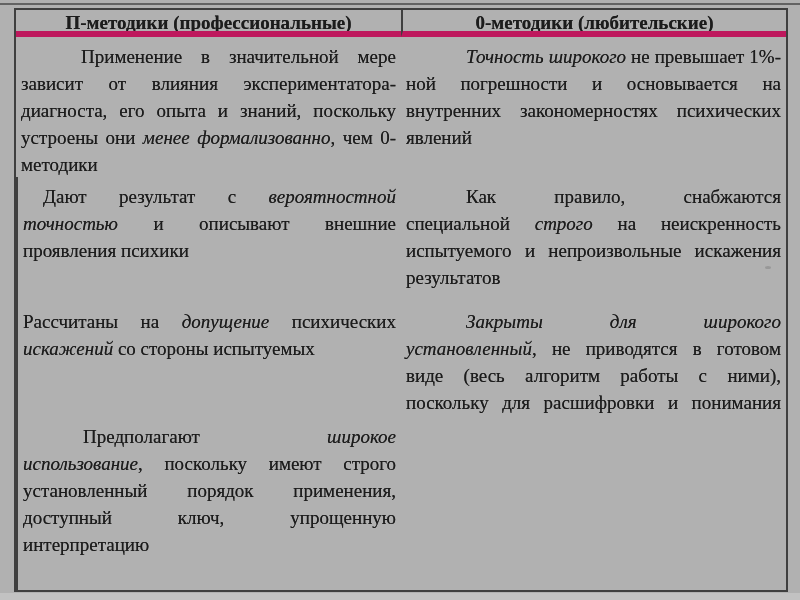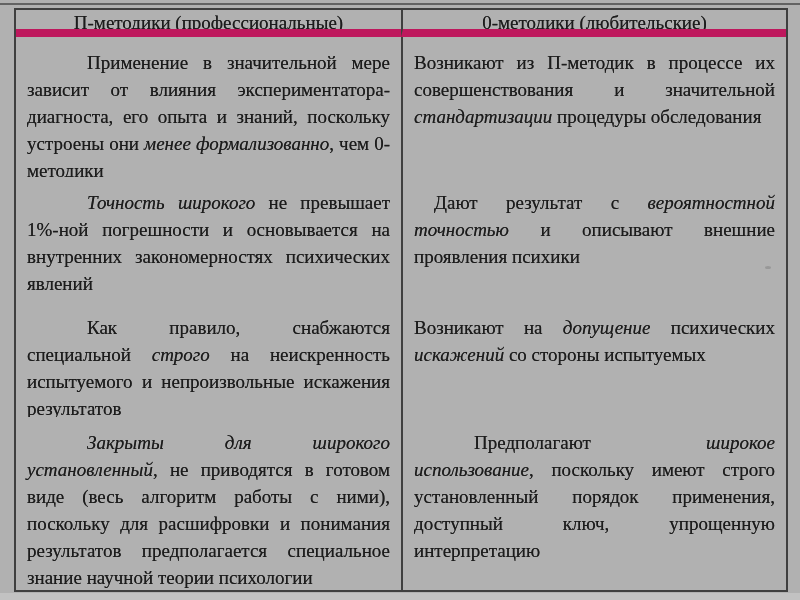--- a/index.html
+++ b/index.html
@@ -62,63 +62,60 @@
     color: #1c1c1c;
     font-size: 19px;
     line-height: 27px;
     overflow: hidden;
     text-shadow: 0 0 0.6px rgba(40,40,40,0.85);
   }
   .col-right {
     border-left: 2px solid #3f3f3f;
   }
   .header {
-    border-bottom: 8px solid #be185d;
-    font-weight: normal;
+    border-bottom: 6px solid #be185d;
+    font-weight: bold;
     text-align: center;
     line-height: 26px;
   }
   .para {
-    margin: 6px;
+    margin: 0;
     padding-top: 6px;
     text-align: justify;
   }
   .ind-lg { text-indent: 60px; }
   .ind-sm { text-indent: 20px; }
   .para i { font-style: italic; }
 </style>
 </head>
 <body>
 
 <div class="stage">
   <div class="top-artifact"></div>
 
   <div class="table">
     <div class="cell header col-left">П-методики (профессиональные)</div>
     <div class="cell header col-right">0-методики (любительские)</div>
 
     <div class="cell body col-left">
       <p class="para ind-lg"><span>Применение в значительной мере зависит от влияния экспериментатора-диагноста, его опыта и знаний, поскольку устроены они </span><i>менее формализованно</i><span>, чем 0-методики</span></p>
     </div>
-    <div class="cell body col-right">
-      <p class="para"><span>Возникают из П-методик в процессе их совершенствования и значительной </span><i>стандартизации</i><span> процедуры обследования</span></p>
-    </div>
 
     <div class="cell body col-left">
       <p class="para ind-lg"><i>Точность широкого</i><span> не превышает 1%-ной погрешности и основывается на внутренних закономерностях психических явлений</span></p>
     </div>
     <div class="cell body col-right">
       <p class="para ind-sm"><span>Дают результат с </span><i>вероятностной точностью</i><span> и описывают внешние проявления психики</span></p>
     </div>
 
     <div class="cell body col-left">
       <p class="para ind-lg"><span>Как правило, снабжаются специальной </span><i>строго</i><span> на неискренность испытуемого и непроизвольные искажения результатов</span></p>
     </div>
     <div class="cell body col-right">
-      <p class="para"><span>Возникают на </span><i>допущение</i><span> психических </span><i>искажений</i><span> со стороны испытуемых</span></p>
+      <p class="para"><span>Рассчитаны на </span><i>допущение</i><span> психических </span><i>искажений</i><span> со стороны испытуемых</span></p>
     </div>
 
     <div class="cell body col-left">
       <p class="para ind-lg"><i>Закрыты для широкого установленный</i><span>, не приводятся в готовом виде (весь алгоритм работы с ними), поскольку для расшифровки и понимания результатов предполагается специальное знание научной теории психологии</span></p>
     </div>
     <div class="cell body col-right">
       <p class="para ind-lg"><span>Предполагают </span><i>широкое использование</i><span>, поскольку имеют строго установленный порядок применения, доступный ключ, упрощенную интерпретацию</span></p>
     </div>
   </div>
 

